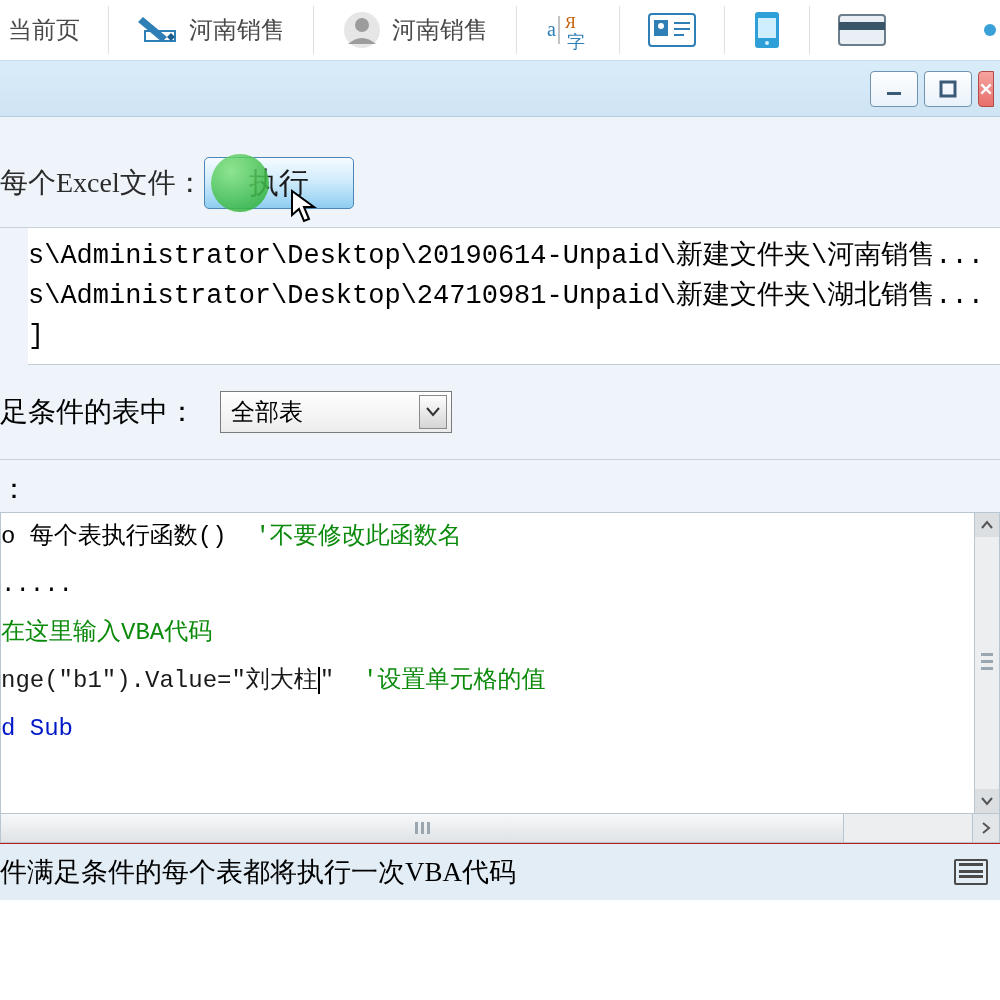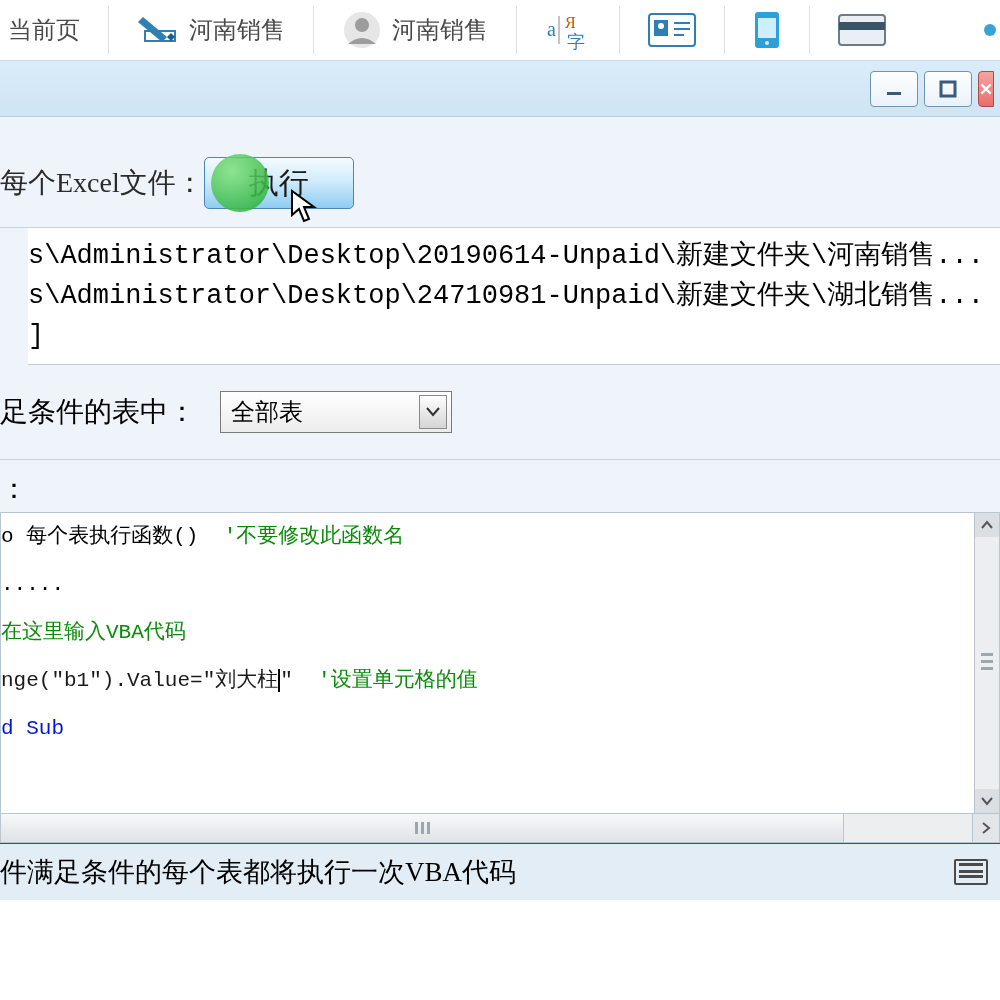--- a/index.html
+++ b/index.html
@@ -172,21 +172,21 @@
 
   
   .code-wrap {
     position: relative;
     display: flex;
   }
   .code-area {
     flex: 1;
     background: #ffffff;
     font-family: "SimSun", "NSimSun", "Courier New", monospace;
-    font-size: 21px;
+    font-size: 24px;
     line-height: 48px;
     border: 1px solid #b8c6d2;
     border-right: none;
     height: 300px;
     overflow: hidden;
     white-space: pre;
   }
   .code-area .kw   { color: #0018c8; }
   .code-area .cmt  { color: #0b8a0b; }
   .code-area .str  { color: #1a1a1a; }

